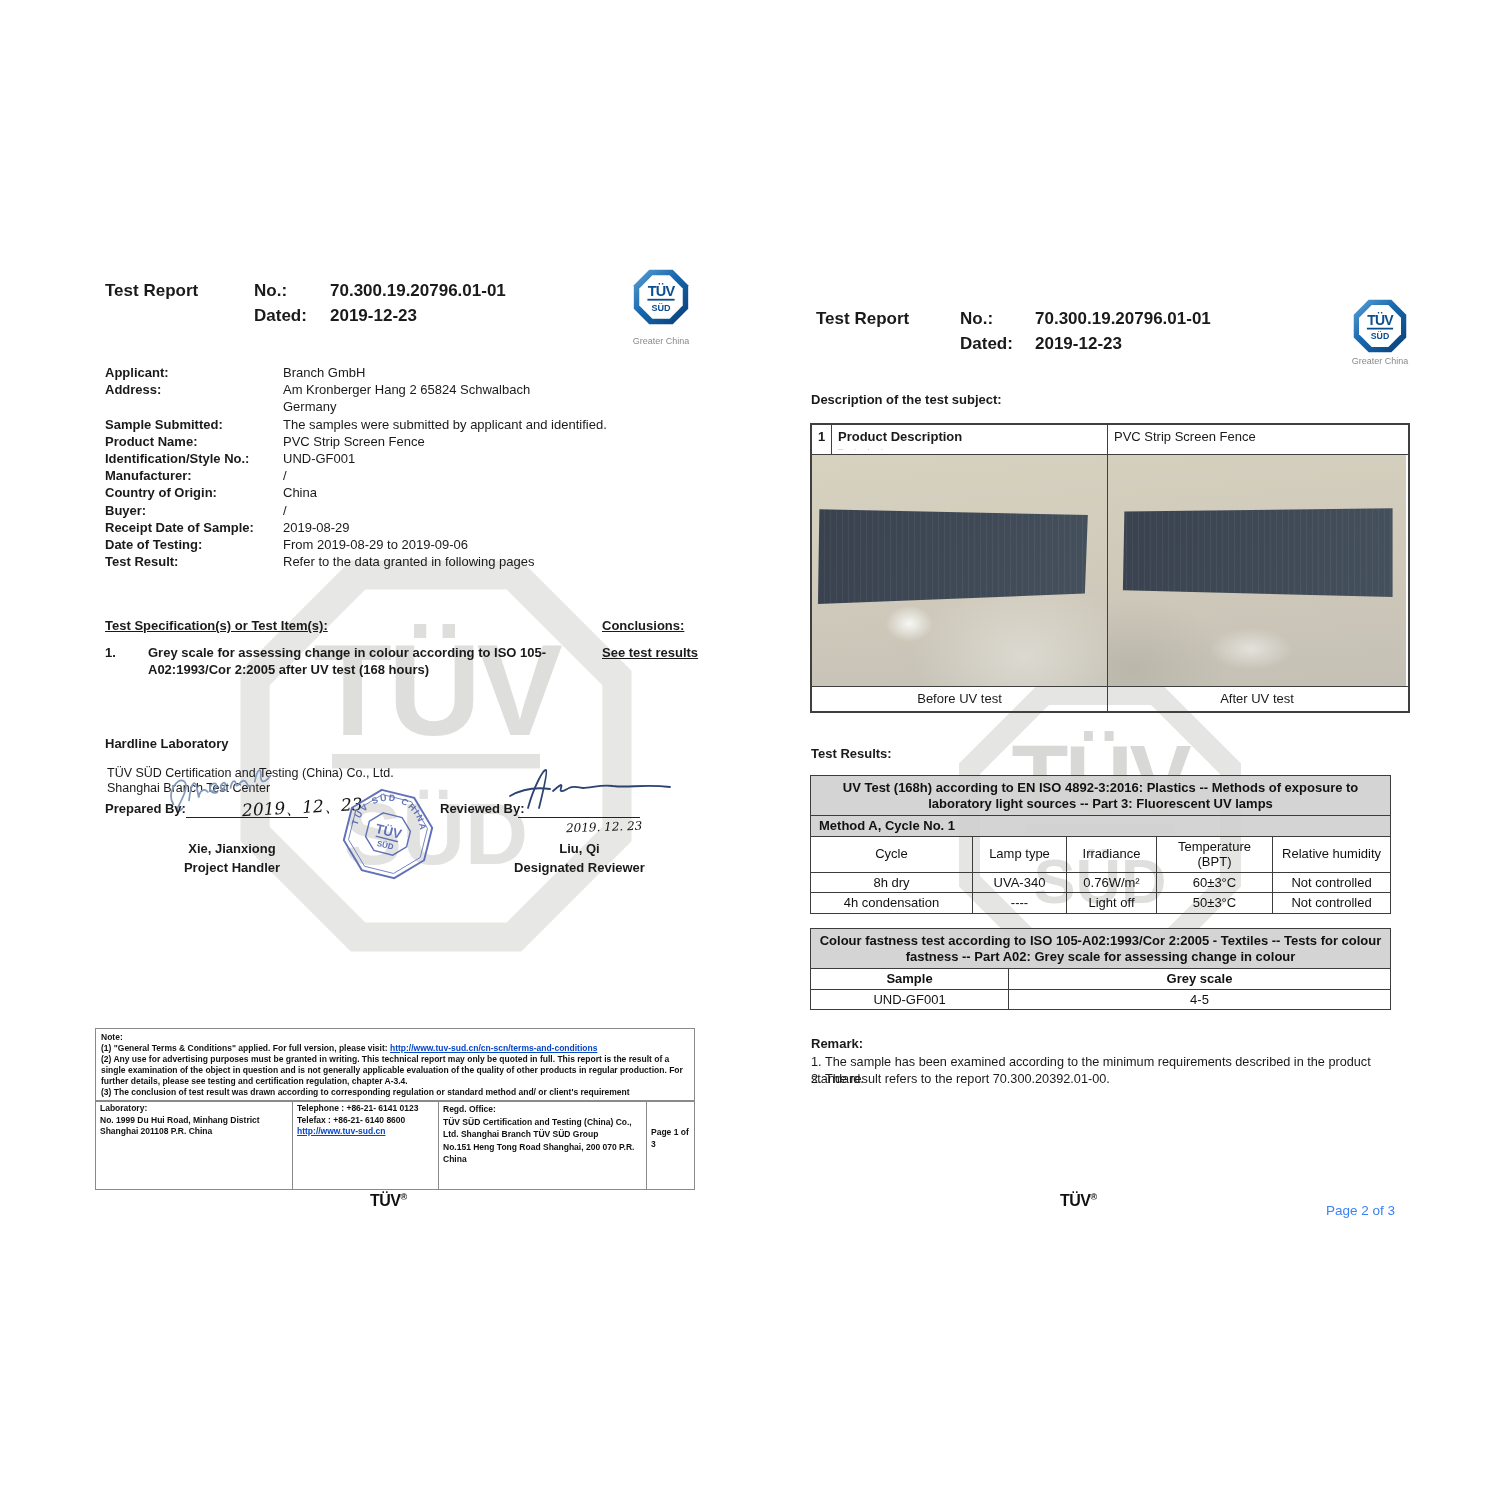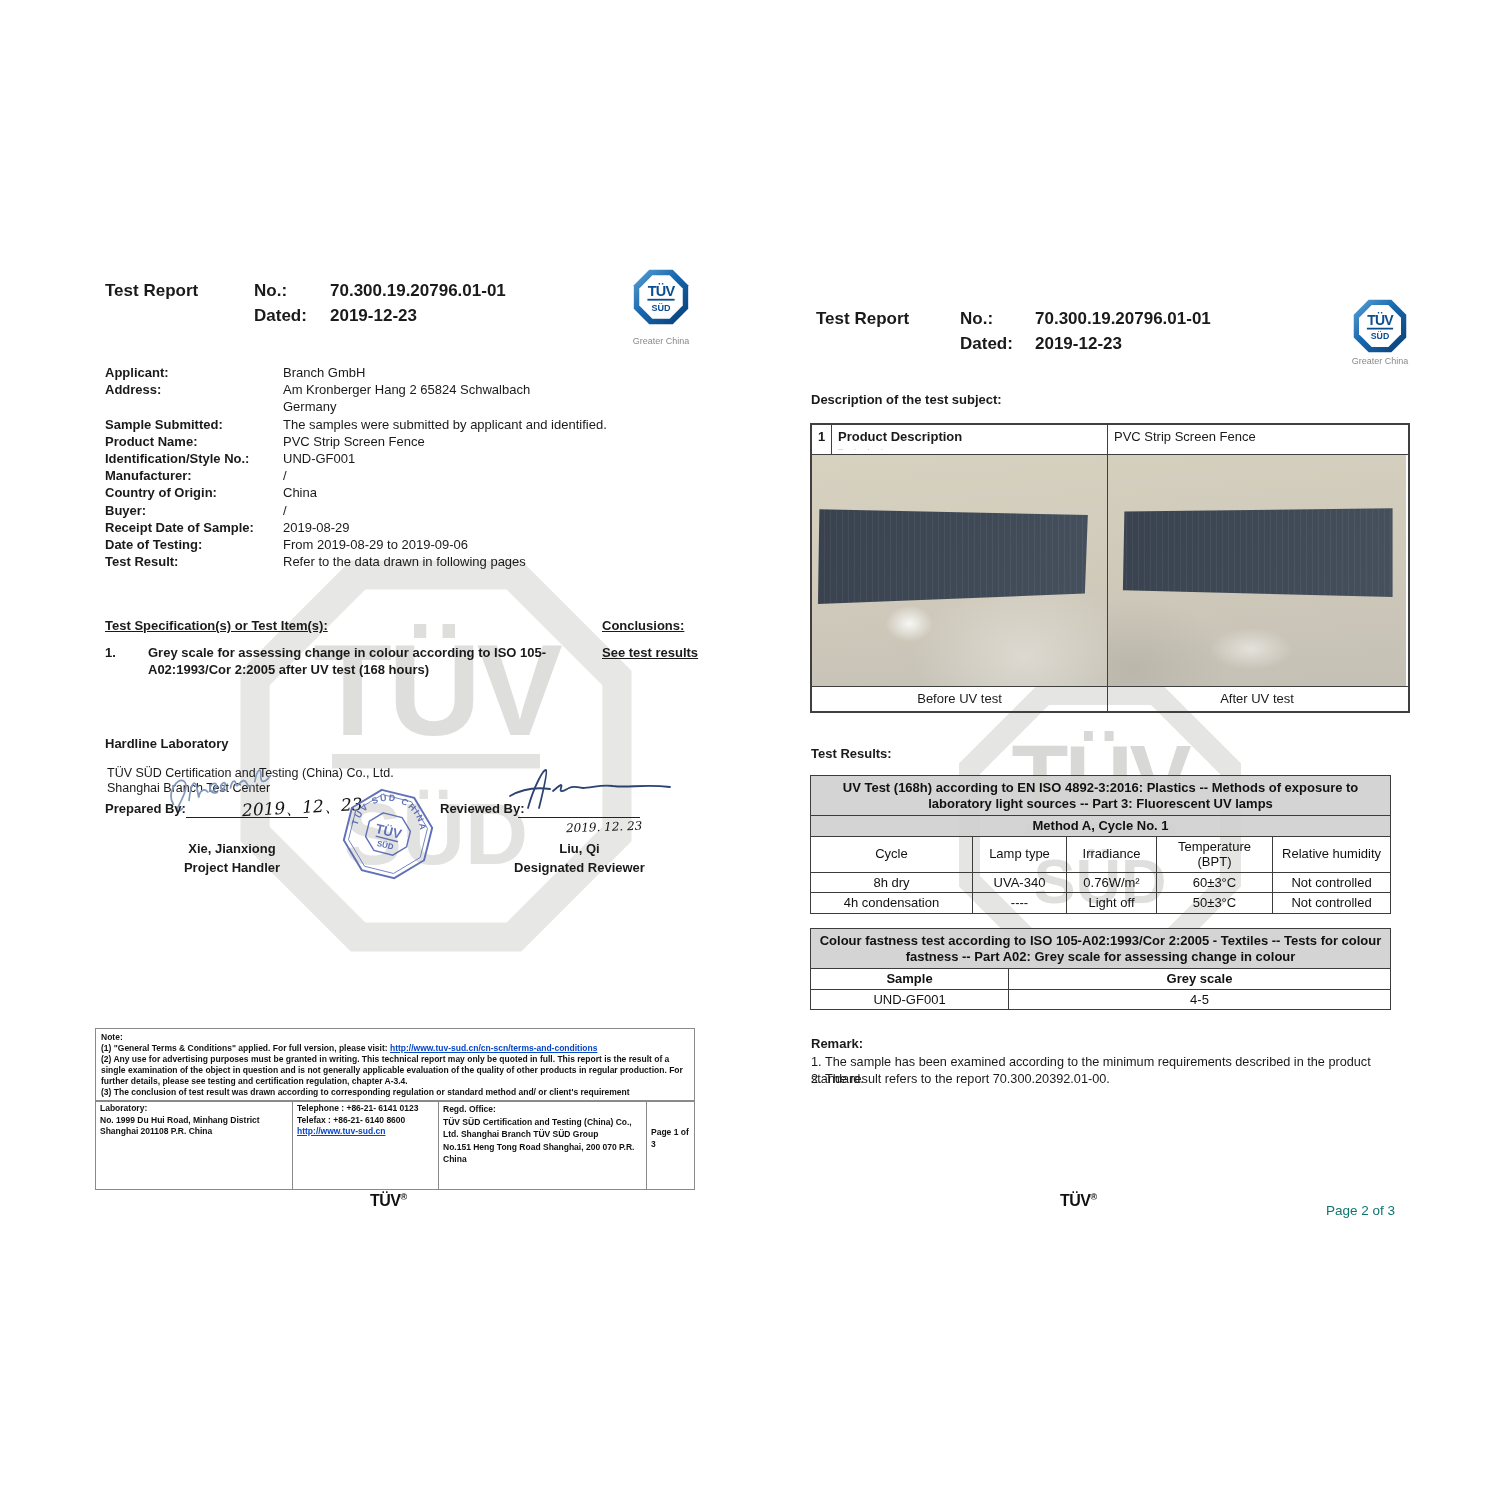--- a/index.html
+++ b/index.html
@@ -40,24 +40,24 @@
   .dcell:last-child{border-right:none;}
   .dphotos{display:grid;grid-template-columns:296px 298px;border-bottom:1.5px solid #3f3f3f;}
   .pcell{position:relative;border-right:1.5px solid #3f3f3f;height:231px;overflow:hidden;}
   .pcell:last-child{border-right:none;}
   .dcaps{display:grid;grid-template-columns:296px 298px;font-size:13px;text-align:center;}
   .ccell{border-right:1.5px solid #3f3f3f;padding:4px 0 5px 0;}
   .ccell:last-child{border-right:none;}
   table.rtable{border-collapse:collapse;table-layout:fixed;font-size:13px;color:#111;}
   table.rtable td{border:1.2px solid #3c3c3c;text-align:center;padding:2px 5px;line-height:15.5px;background:transparent;}
   table.rtable td.grey{background:rgba(209,209,209,0.93);font-weight:bold;text-align:center;padding:4px 8px;}
-  table.rtable td.greyc{background:rgba(209,209,209,0.93);font-weight:bold;text-align:center;padding:2px 8px;}
+  table.rtable td.greyc{background:rgba(209,209,209,0.93);font-weight:bold;text-align:left;padding:2px 8px;}
   table.rtable td.hb{font-weight:bold;}
   .remark-line{font-size:12.7px;line-height:16.5px;}
-  .pageno{font-size:13.5px;color:#0f766e;}
+  .pageno{font-size:13.5px;color:#3b82f6;}
   
   .photo{position:absolute;inset:0;}
   .floor-l{background:
      radial-gradient(ellipse 34px 26px at 33% 73%, rgba(255,255,255,0.85) 0%, rgba(255,255,255,0.0) 70%),
      radial-gradient(ellipse 160px 120px at 72% 88%, rgba(255,255,255,0.35) 0%, rgba(255,255,255,0) 70%),
      linear-gradient(175deg,#d7d1c0 0%,#d2ccbc 45%,#c6c2b6 100%);}
   .floor-r{background:
      radial-gradient(ellipse 60px 30px at 48% 84%, rgba(255,255,255,0.5) 0%, rgba(255,255,255,0) 70%),
      radial-gradient(ellipse 140px 100px at 8% 92%, rgba(130,128,118,0.18) 0%, rgba(130,128,118,0) 70%),
      linear-gradient(175deg,#d5cfbe 0%,#cfc9ba 50%,#c4c0b5 100%);}
@@ -155,21 +155,21 @@
     <div class="frow">
         <span class="flabel">Receipt Date of Sample:</span>
         <span class="fvalue">2019-08-29</span>
       </div>
     <div class="frow">
         <span class="flabel">Date of Testing:</span>
         <span class="fvalue">From 2019-08-29 to 2019-09-06</span>
       </div>
     <div class="frow">
         <span class="flabel">Test Result:</span>
-        <span class="fvalue">Refer to the data drawn in following pages</span>
+        <span class="fvalue">Refer to the data granted in following pages</span>
       </div>
   </div>
 
   <div class="abs sec-head" style="left:105px;top:618px;">Test Specification(s) or Test Item(s):</div>
   <div class="abs sec-head" style="left:602px;top:618px;">Conclusions:</div>
   <div class="abs spec-item" style="left:105px;top:645px;">1.</div>
   <div class="abs spec-item" style="left:148px;top:645px;width:422px;">Grey scale for assessing change in colour according to ISO 105-A02:1993/Cor 2:2005 after UV test (168 hours)</div>
   <div class="abs spec-item u" style="left:602px;top:645px;">See test results</div>
 
   <div class="abs b" style="left:105px;top:736px;font-size:13px;">Hardline Laboratory</div>

